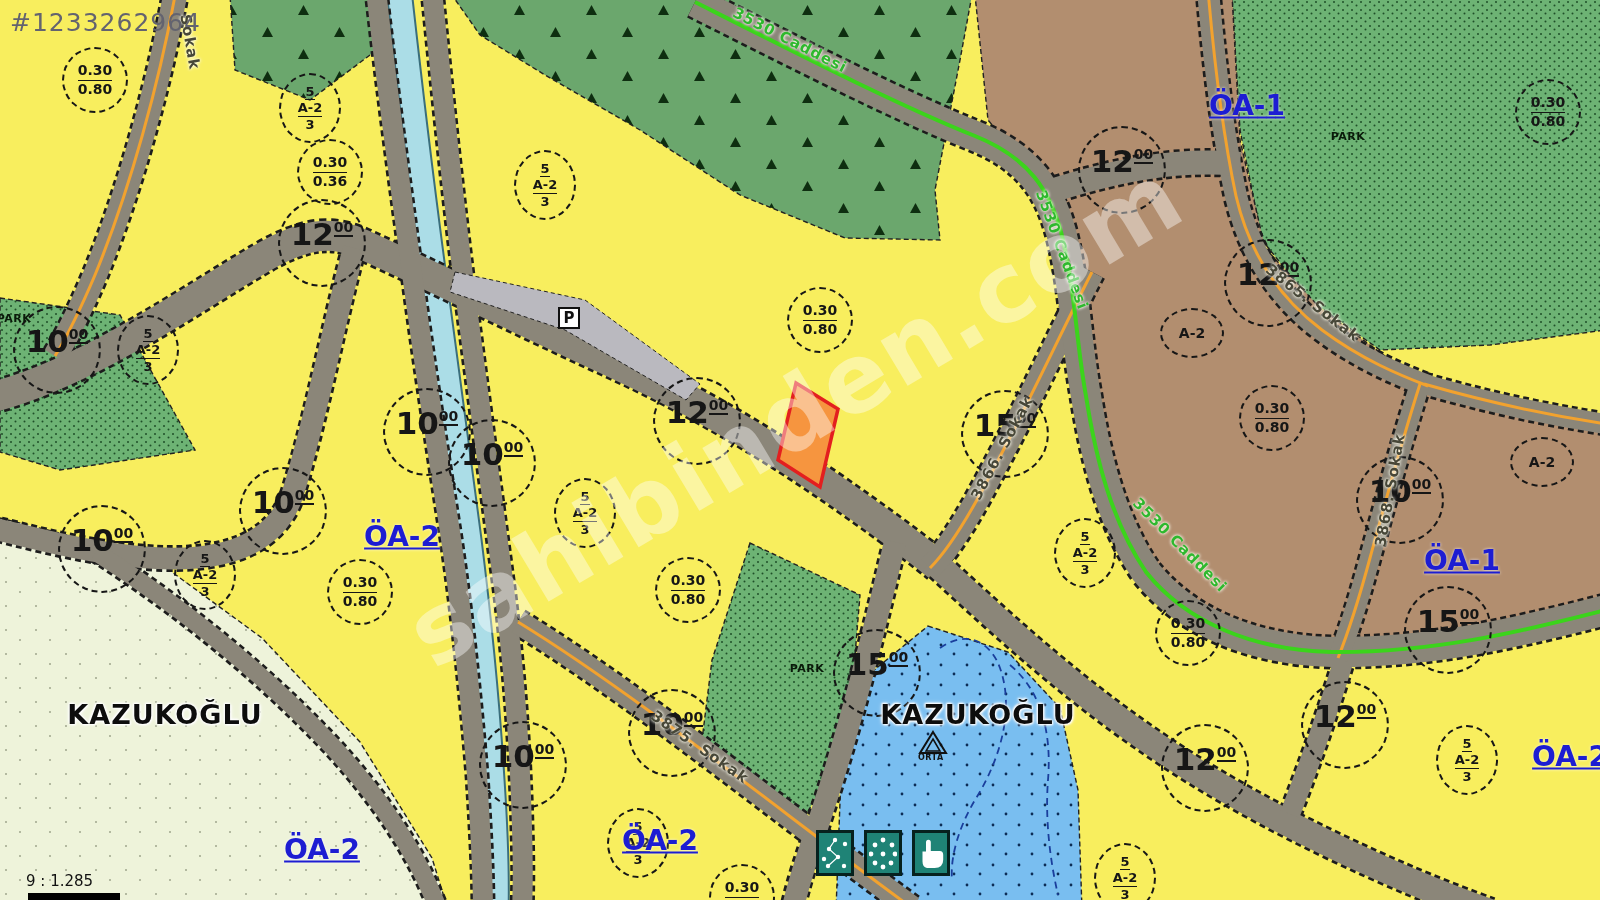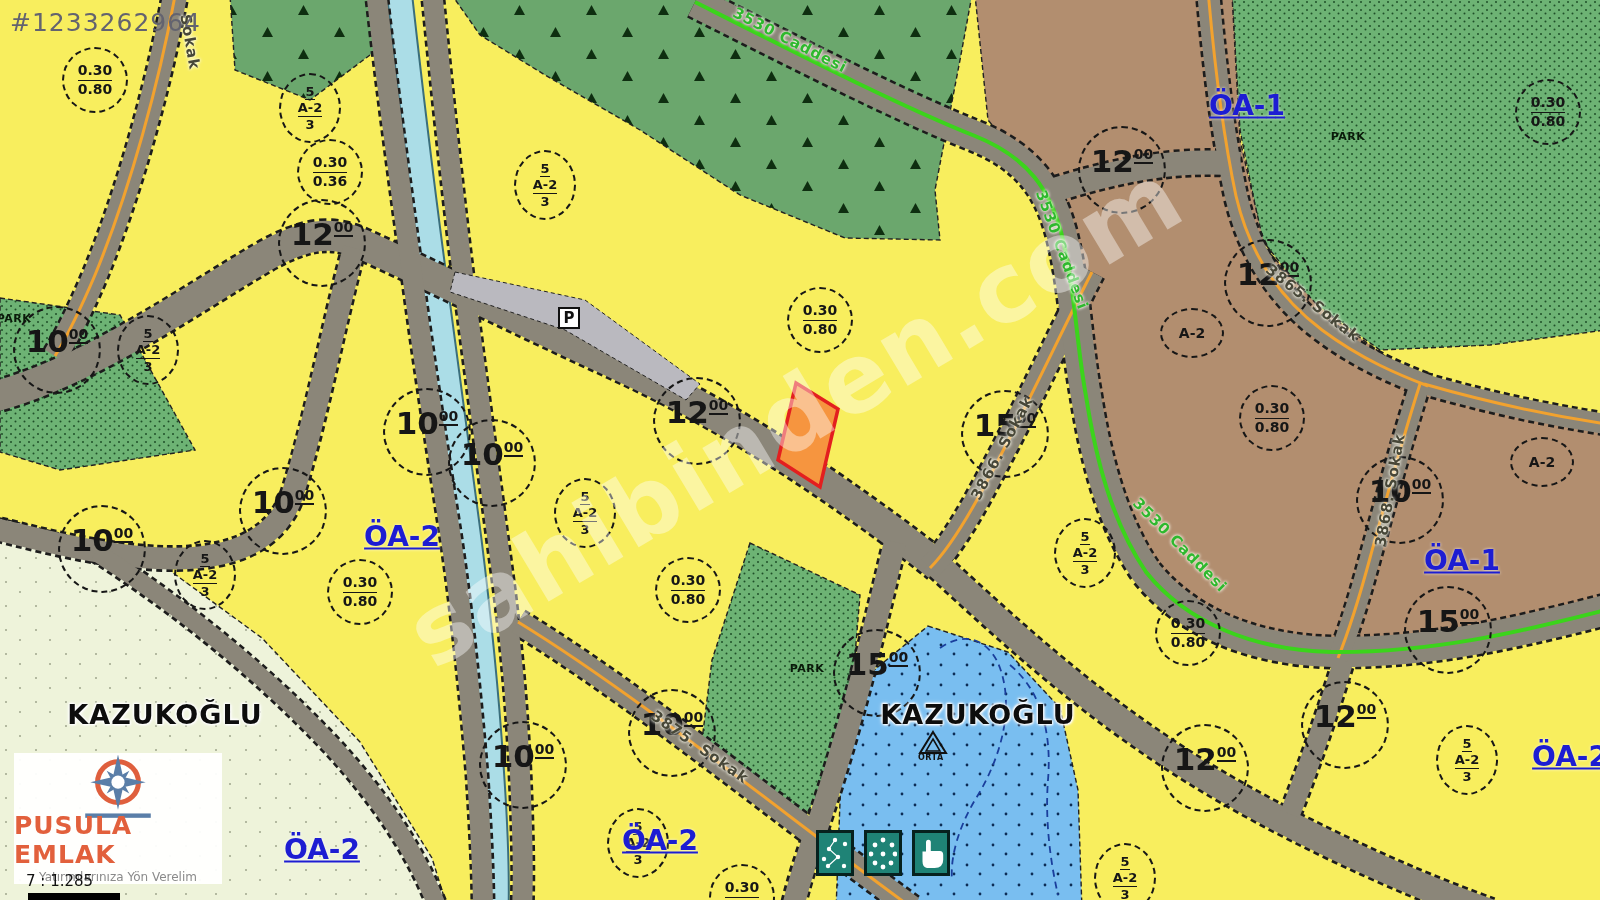--- a/index.html
+++ b/index.html
@@ -349,33 +349,22 @@
   </div>
 
   <div id="school-symbol">
     <svg width="30" height="25" viewBox="0 0 30 25">
       <path d="M15,2 L28,23 H2 Z" fill="none" stroke="#111" stroke-width="2"></path>
       <path d="M15,9 L22,21 H8 Z" fill="none" stroke="#111" stroke-width="1.5"></path>
     </svg>
     <span class="school-label">ORTA</span>
   </div>
 
-  <div id="logo-card">
-    <svg width="120" height="92" viewBox="0 0 120 92">
-      <circle cx="60" cy="40" r="28" fill="none" stroke="#df5f3d" stroke-width="7"></circle>
-      <path d="M60,2 L67,33 L98,40 L67,47 L60,78 L53,47 L22,40 L53,33 Z" fill="#5a7ea8"></path>
-      <path d="M60,18 L65,35 L82,40 L65,45 L60,62 L55,45 L38,40 L55,35 Z" transform="rotate(45 60 40)" fill="#5a7ea8"></path>
-      <circle cx="60" cy="40" r="9" fill="#fff"></circle>
-      <rect x="15" y="83" width="90" height="6" fill="#5a7ea8"></rect>
-    </svg>
-    <div id="agency-name">PUSULA EMLAK</div>
-    <div id="agency-tagline">Yatırımlarınıza Yön Verelim</div>
-  </div>
-
-  <div id="scale-text">7 : 1.285</div>
+
+  <div id="scale-text">9 : 1.285</div>
   <div id="scale-bar"></div>
 
   <div id="tools">
     <button class="tool">
       <svg width="28" height="34" viewBox="0 0 28 34">
         <polyline points="14,4 8,13 17,21 7,30" fill="none" stroke="#fff" stroke-width="1.2"></polyline>
         <circle cx="14" cy="4" r="2.2" fill="#fff"></circle>
           <circle cx="24" cy="8" r="2.2" fill="#fff"></circle>
         <circle cx="8" cy="13" r="2.2" fill="#fff"></circle>
           <circle cx="17" cy="21" r="2.2" fill="#fff"></circle>

